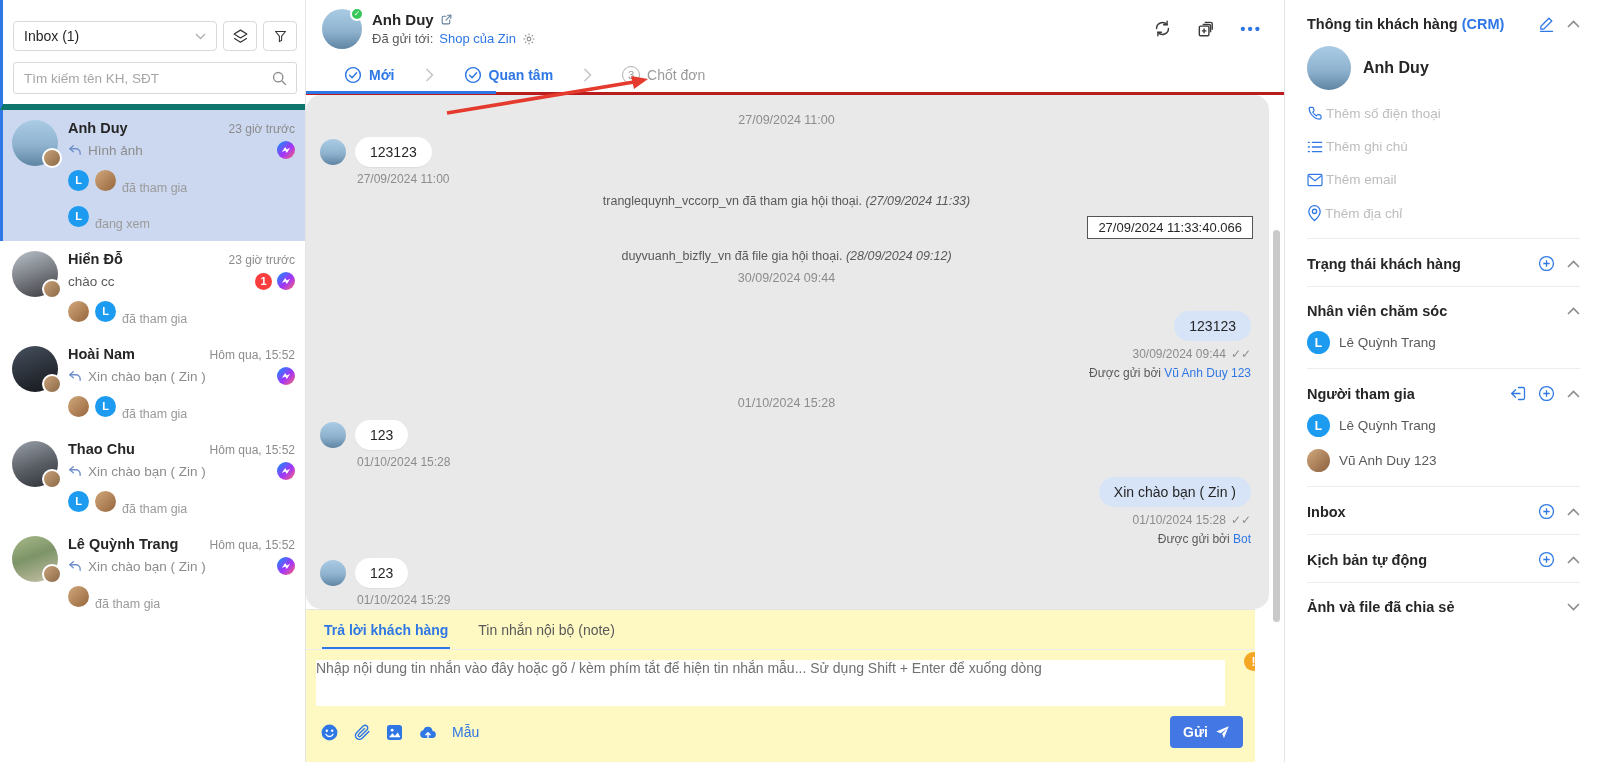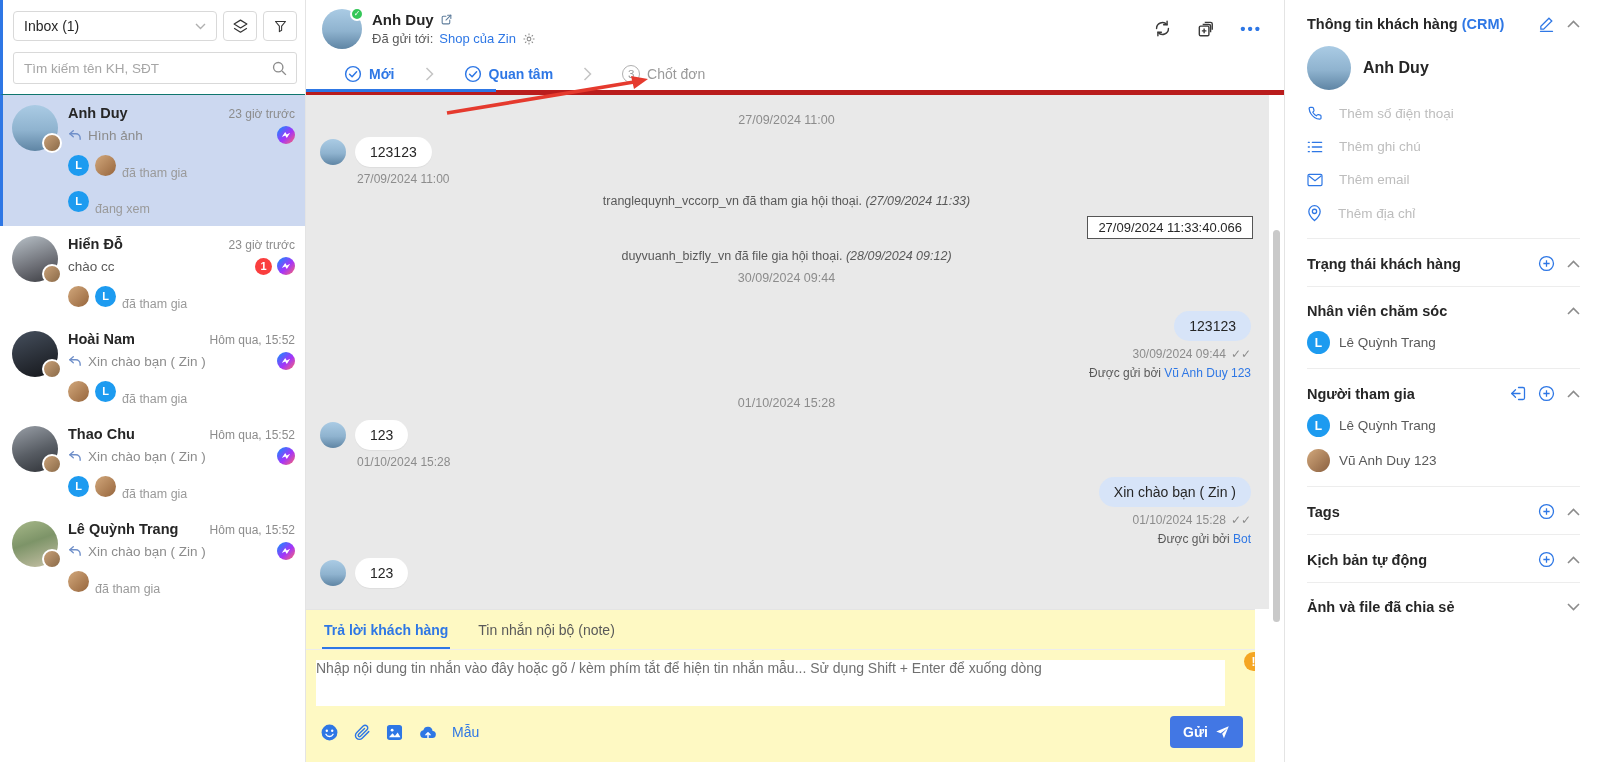--- a/index.html
+++ b/index.html
@@ -2,21 +2,21 @@
 <html><head>
 <meta charset="utf-8">
 <style>
   * { margin:0; padding:0; box-sizing:border-box; }
   html,body { width:1600px; height:762px; overflow:hidden; background:#fff;
     font-family:"Liberation Sans","DejaVu Sans",sans-serif; color:#262626; }
   .app { display:flex; width:1600px; height:762px; position:relative; }
 
   
   .left { width:306px; border-right:1px solid #e4e4e4; background:#fff; flex:none; display:flex; flex-direction:column; }
-  .left-top { border-left:3px solid #2e77e5; border-bottom:1px solid #0f766e; padding:11px 8px 10px 10px; }
+  .left-top { border-left:3px solid #2e77e5; border-bottom:6px solid #0f766e; padding:21px 8px 10px 10px; }
   .lt-row1 { display:flex; gap:6px; }
   .inbox-select { flex:1; height:30px; border:1px solid #d9d9d9; border-radius:4px; display:flex; align-items:center; padding:0 10px; font-size:14px; color:#262626; cursor:pointer; }
   .inbox-select .lbl { flex:1; }
   .sq-btn { width:34px; height:30px; border:1px solid #d9d9d9; border-radius:4px; background:#fff; display:flex; align-items:center; justify-content:center; cursor:pointer; }
   .lt-search { margin-top:11px; height:32px; border:1px solid #d9d9d9; border-radius:3px; display:flex; align-items:center; padding:0 8px 0 10px; }
   .lt-search input { flex:1; border:none; outline:none; font-size:13.5px; color:#262626; font-family:inherit; }
   .lt-search input::placeholder { color:#a6a6a6; }
 
   .conv-list { flex:1; overflow:hidden; }
   .conv { position:relative; padding:10px 10px 10px 12px; display:flex; gap:10px; cursor:pointer; }
@@ -52,29 +52,29 @@
   .ch-av { position:relative; width:40px; height:40px; flex:none; }
   .ch-av .main { width:40px; height:40px; border-radius:50%; }
   .ch-av .online { position:absolute; top:-2px; right:-2px; width:14px; height:14px; border-radius:50%; background:#35c759; border:2px solid #fff; color:#fff; font-size:8px; line-height:10px; text-align:center; font-weight:700; }
   .ch-meta { margin-left:10px; flex:1; min-width:0; }
   .ch-name { font-size:15px; font-weight:700; display:flex; align-items:center; gap:6px; }
   .ch-sub { font-size:13px; color:#595959; margin-top:3px; display:flex; align-items:center; gap:6px; }
   .ch-sub .link { color:#2e77e5; cursor:pointer; }
   .ch-actions { display:flex; align-items:center; gap:24px; }
   .more-dots { color:#2e77e5; font-size:15px; letter-spacing:2px; font-weight:700; cursor:pointer; }
 
-  .steps { height:38px; border-bottom:5px solid #b91c1c; display:flex; align-items:center; padding-left:38px; gap:30px; position:relative; }
+  .steps { height:38px; border-bottom:3px solid #b91c1c; display:flex; align-items:center; padding-left:38px; gap:30px; position:relative; }
   .step { display:flex; align-items:center; gap:7px; font-size:14px; cursor:pointer; }
   .step.done { color:#2e77e5; font-weight:600; }
   .step.pending { color:#9a9a9a; font-weight:400; }
   .stepnum { width:18px; height:18px; border:1px solid #b0b0b0; border-radius:50%; font-size:11.5px; color:#9a9a9a; display:flex; align-items:center; justify-content:center; }
   .step-sep { color:#c8c8c8; }
   .steps-underline { position:absolute; left:0; bottom:-2px; width:190px; height:3px; background:#2e77e5; }
 
-  .messages { flex:1; background:#e9e9e9; margin-right:15px; padding:10px 16px 0 14px; overflow:hidden; position:relative; }
+  .messages { flex:1; background:#e9e9e9; margin-right:15px; padding:10px 16px 0 14px; overflow:hidden; position:relative;border-radius:15px; }
   .m-date { text-align:center; font-size:12.5px; color:#8c8c8c; margin:8px 0 10px; }
   .m-sys { text-align:center; font-size:12.5px; color:#595959; margin:8px 0; }
   .m-sys .d { font-style:italic; }
   .m-sysbox { display:flex; justify-content:flex-end; margin:6px 0 10px; }
   .m-sysbox .box { background:#fff; border:1px solid #555; padding:3px 10px; font-size:13px; color:#262626; }
   .m-in { display:flex; align-items:flex-start; gap:9px; margin:8px 0 2px; }
   .m-in .av { width:26px; height:26px; border-radius:50%; flex:none; margin-top:2px; }
   .bubble-in { background:#fff; border-radius:16px; padding:7px 15px; font-size:14px; color:#262626; box-shadow:0 1px 1px rgba(0,0,0,.05); }
   .m-in-time { font-size:12px; color:#8c8c8c; margin:5px 0 8px 37px; }
   .m-out { display:flex; flex-direction:column; align-items:flex-end; margin:8px 2px 2px; }
@@ -102,21 +102,21 @@
   
   .right { flex:1; border-left:1px solid #e4e4e4; background:#fff; padding:0 20px 0 22px; overflow:hidden; }
   .rp-row { display:flex; align-items:center; }
   .rp-head { font-size:14.5px; font-weight:700; color:#262626; flex:1; }
   .rp-head .crm { color:#2e77e5; }
   .rp-icons { display:flex; align-items:center; gap:12px; }
   .rp-sec { padding:16px 0 14px; border-bottom:1px solid #ededed; }
   .rp-customer { display:flex; align-items:center; gap:12px; margin:14px 0 6px; }
   .rp-customer .av { width:44px; height:44px; border-radius:50%; }
   .rp-customer .nm { font-size:16px; font-weight:700; }
-  .rp-add { display:flex; align-items:center; gap:16px; padding:9px 0; cursor:pointer; }
+  .rp-add { display:flex; align-items:center; gap:3px; padding:9px 0; cursor:pointer; }
   .rp-add .t { font-size:13.5px; color:#bdbdbd; }
   .person { display:flex; align-items:center; gap:9px; margin-top:12px; }
   .person .nm { font-size:13.5px; color:#595959; }
   .person .avatar24 { width:23px; height:23px; border-radius:50%; background:linear-gradient(135deg,#d2a87c,#8a6040); }
   .lbadge24 { width:23px; height:23px; border-radius:50%; background:#1d9bf0; color:#fff; font-size:12px; font-weight:700; display:flex; align-items:center; justify-content:center; }
   .icon-btn { cursor:pointer; display:flex; align-items:center; }
 
   svg { display:block; }
   .annotation { position:absolute; left:0; top:0; pointer-events:none; z-index:50; }
 </style>
@@ -460,20 +460,21 @@
             <span>01/10/2024 15:28</span>
             <span>✓✓</span>
           </span>
         <span class="m-out-sent"><span>Được gửi bởi</span> <span class="who">Bot</span></span>
       </div>
 
       <div class="m-in" style="margin-top:12px;">
         <span class="av ph-anhduy"></span>
         <span class="bubble-in">123</span>
       </div>
+      <div class="m-in-time">01/10/2024 15:29</div>
 
     </div>
 
     <div class="composer">
       <div class="comp-tabs">
         <div class="comp-tab active">Trả lời khách hàng</div>
         <div class="comp-tab idle">Tin nhắn nội bộ (note)</div>
       </div>
       <div class="comp-input">
         <textarea placeholder="Nhập nội dung tin nhắn vào đây hoặc gõ / kèm phím tắt để hiện tin nhắn mẫu... Sử dụng Shift + Enter để xuống dòng" style=""></textarea>
@@ -650,21 +651,21 @@
         <span class="nm">Lê Quỳnh Trang</span>
       </div>
       <div class="person">
         <span class="avatar24"></span>
         <span class="nm">Vũ Anh Duy 123</span>
       </div>
     </div>
 
     <div class="rp-sec">
       <div class="rp-row">
-        <div class="rp-head">Tags</div>
+        <div class="rp-head">Inbox</div>
         <div class="rp-icons">
           <span class="icon-btn">
             <svg width="17" height="17" viewBox="0 0 20 20" fill="none" stroke="#2e77e5" stroke-width="1.5">
                 <circle cx="10" cy="10" r="8.2"></circle>
                 <path d="M10 6.3v7.4M6.3 10h7.4"></path>
               </svg>
           </span>
           <span class="icon-btn">
             <svg width="13" height="8" viewBox="0 0 13 8" fill="none" stroke="#8c8c8c" stroke-width="1.6">
                 <polyline points="1,7 6.5,1.5 12,7"></polyline>

